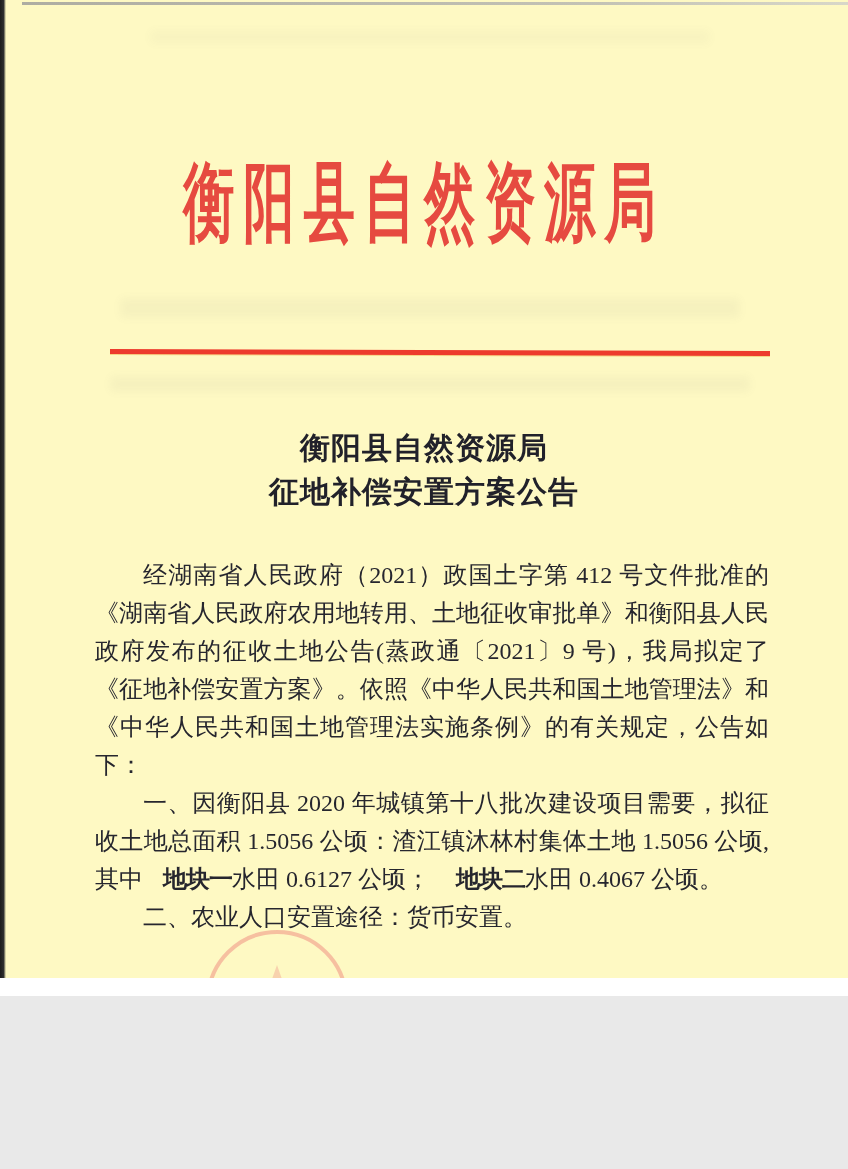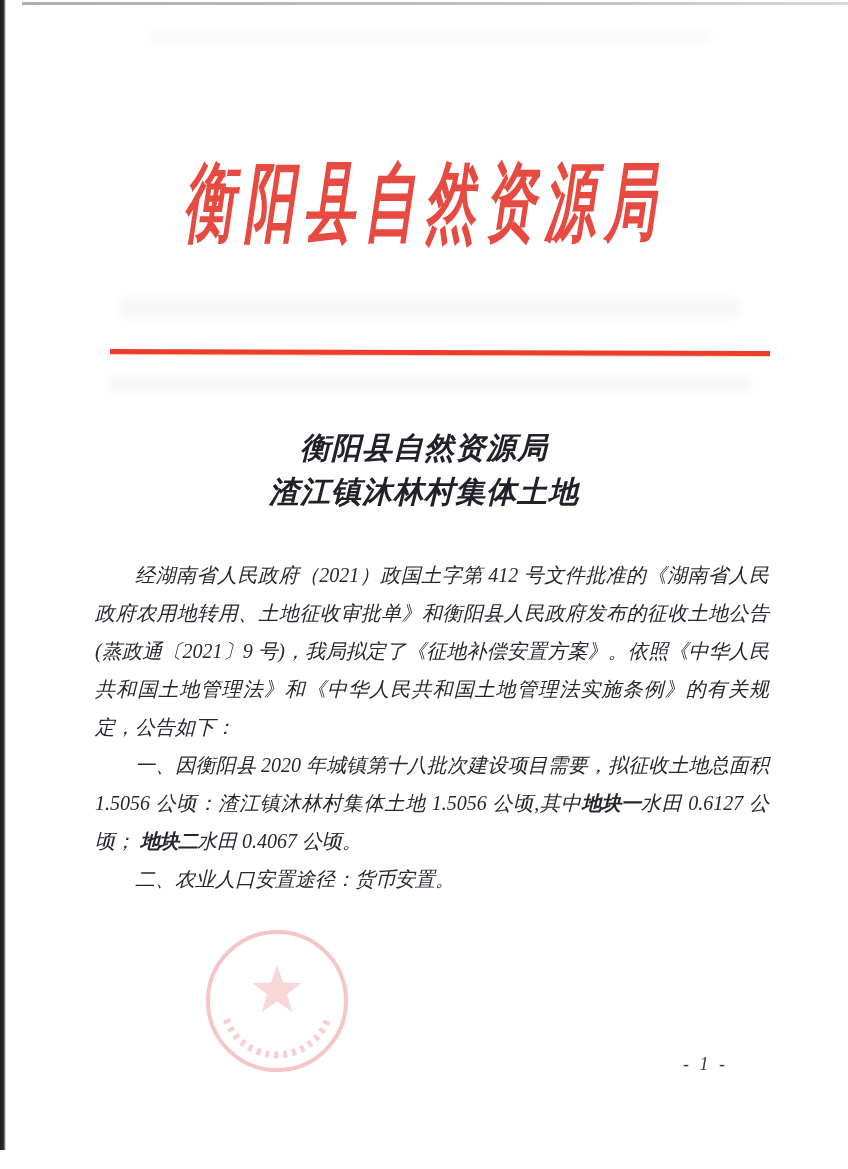--- a/index.html
+++ b/index.html
@@ -1,22 +1,21 @@
 <!DOCTYPE html>
 <html><head>
 <meta charset="utf-8">
 <style>
   html,body{margin:0;padding:0;background:#e9e9e9;}
   .scan{
     position:relative;
-    width:848px;height:1169px;
-    background:#ffffff;
+    width:848px;height:996px;
+    background:#fef9c3;
     overflow:hidden;
     font-family:"Liberation Serif","DejaVu Serif",serif;
-    font-style:italic;
   }
   
   .edge-left{
     position:absolute;left:0;top:0;width:6px;height:1150px;
     background:linear-gradient(to right,#1c1c1c 0%,#2e2e2e 60%,rgba(60,60,60,0) 100%);
   }
   .edge-top{
     position:absolute;left:22px;top:2px;right:0;height:3px;
     background:linear-gradient(to right,#9a9a9a,#b5b5b2 70%,#cfcfca);
     opacity:.8;
@@ -56,26 +55,26 @@
     text-align:center;
     font-family:"Liberation Sans","DejaVu Sans",sans-serif;
     font-weight:bold;color:#21212a;
     line-height:44px;font-size:30px;
     letter-spacing:1px;
   }
 
   
   .body-text{
     position:absolute;left:95px;top:556px;width:674px;
-    font-size:20px;line-height:38px;
+    font-size:24px;line-height:38px;
     color:#26262e;
     text-align:justify;text-align-last:left;
   }
   .body-text p{margin:0;text-indent:2em;}
-  .body-text .bold{font-weight:bold;font-family:"Liberation Sans","DejaVu Sans",sans-serif;letter-spacing:-1px;}
+  .body-text .bold{font-weight:bold;font-family:"Liberation Sans","DejaVu Sans",sans-serif;letter-spacing:-1px;margin-left:20px;}
 
   
   .seal{position:absolute;left:197px;top:921px;width:160px;height:160px;z-index:0;}
   .body-text{z-index:1;}
 
   .pageno{
     position:absolute;left:683px;top:1054px;
     font-size:18px;letter-spacing:3px;color:#383844;
     font-family:"Liberation Serif","DejaVu Serif",serif;
   }
@@ -90,21 +89,21 @@
 
   <div class="artifact a1"></div>
   <div class="artifact a2"></div>
   <div class="artifact a3"></div>
 
   <div class="letterhead" style="color: rgb(230, 74, 64);">衡阳县自然资源局</div>
   <div class="rule" style="background: rgb(237, 59, 45);"></div>
 
   <div class="doc-title">
     <div>衡阳县自然资源局</div>
-    <div>渣江镇沐林村集体土地</div>
+    <div>征地补偿安置方案公告</div>
   </div>
 
   <svg class="seal" viewBox="0 0 160 160" xmlns="http://www.w3.org/2000/svg">
     <circle cx="80" cy="80" r="69" fill="none" stroke="rgba(232,92,99,0.36)" stroke-width="4"></circle>
     <polygon points="80,44 86.2,61.5 104.7,62 90,73.2 95.3,91 80,80.5 64.7,91 70,73.2 55.3,62 73.8,61.5" fill="rgba(235,112,120,0.28)"></polygon>
     <path d="M 29.3 98.5 A 54 54 0 0 0 130.7 98.5" fill="none" stroke="rgba(230,96,104,0.30)" stroke-width="7" stroke-dasharray="4 5"></path>
   </svg>
 
   <div class="body-text" style="color: rgb(38, 38, 46);">
     <p>经湖南省人民政府（2021）政国土字第 412 号文件批准的《湖南省人民政府农用地转用、土地征收审批单》和衡阳县人民政府发布的征收土地公告(蒸政通〔2021〕9 号)，我局拟定了《征地补偿安置方案》。依照《中华人民共和国土地管理法》和《中华人民共和国土地管理法实施条例》的有关规定，公告如下：</p>

